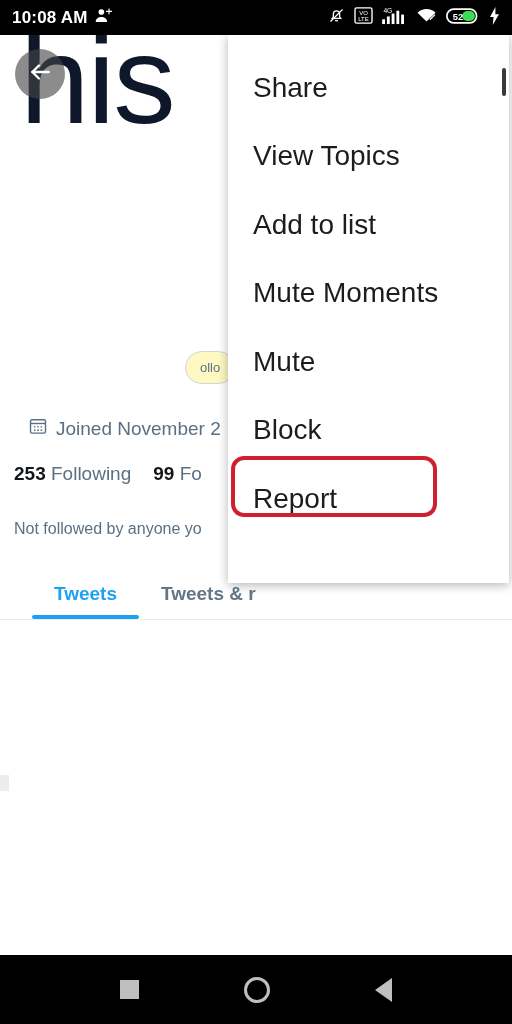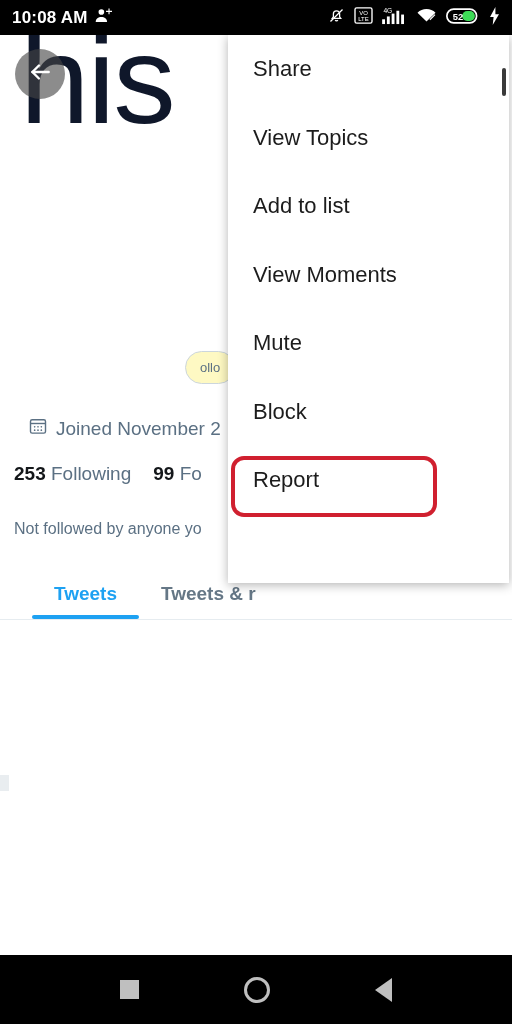--- a/index.html
+++ b/index.html
@@ -88,23 +88,23 @@
   
   .menu{
     position:absolute; left:228px; top:35px;
     width:281px; height:548px;
     background:#fff;
     box-shadow:0 2px 10px rgba(0,0,0,.30);
     overflow:hidden;
   }
   .menu-item{
     height:68.5px;
-    display:flex; align-items:center;
+    display:flex; align-items:flex-end;
     padding-left:25px;
-    font-size:22px; color:#1c1c1c;
+    font-size:28px; color:#1c1c1c;
   }
   .menu-scrollbar{
     position:absolute; right:3px; top:33px;
     width:4px; height:28px; border-radius:2px; background:#3a3a3a;
   }
   .highlight-box{
     position:absolute; left:231px; top:456px;
     width:206px; height:61px;
     border:4px solid #d0202f; border-radius:13px;
     pointer-events:none;
@@ -255,21 +255,21 @@
     <div class="menu-item">
       <span>Share</span>
     </div>
     <div class="menu-item">
       <span>View Topics</span>
     </div>
     <div class="menu-item">
       <span>Add to list</span>
     </div>
     <div class="menu-item">
-      <span>View Moments</span>
+      <span>Mute Moments</span>
     </div>
     <div class="menu-item">
       <span>Mute</span>
     </div>
     <div class="menu-item">
       <span>Block</span>
     </div>
     <div class="menu-item">
       <span>Report</span>
     </div>

